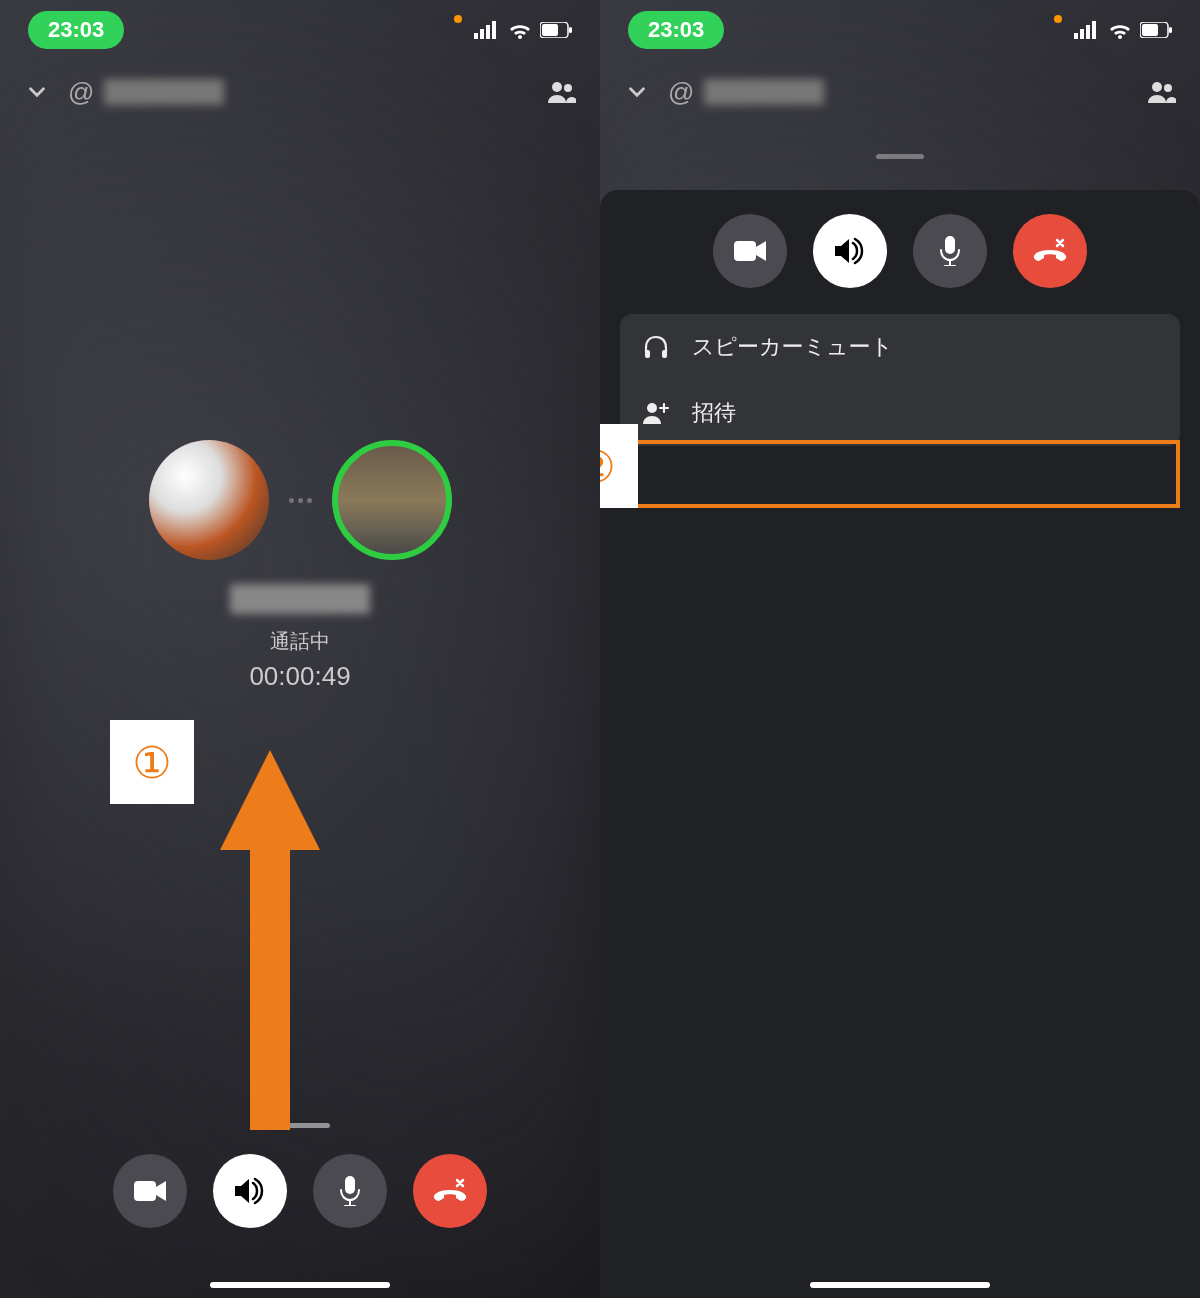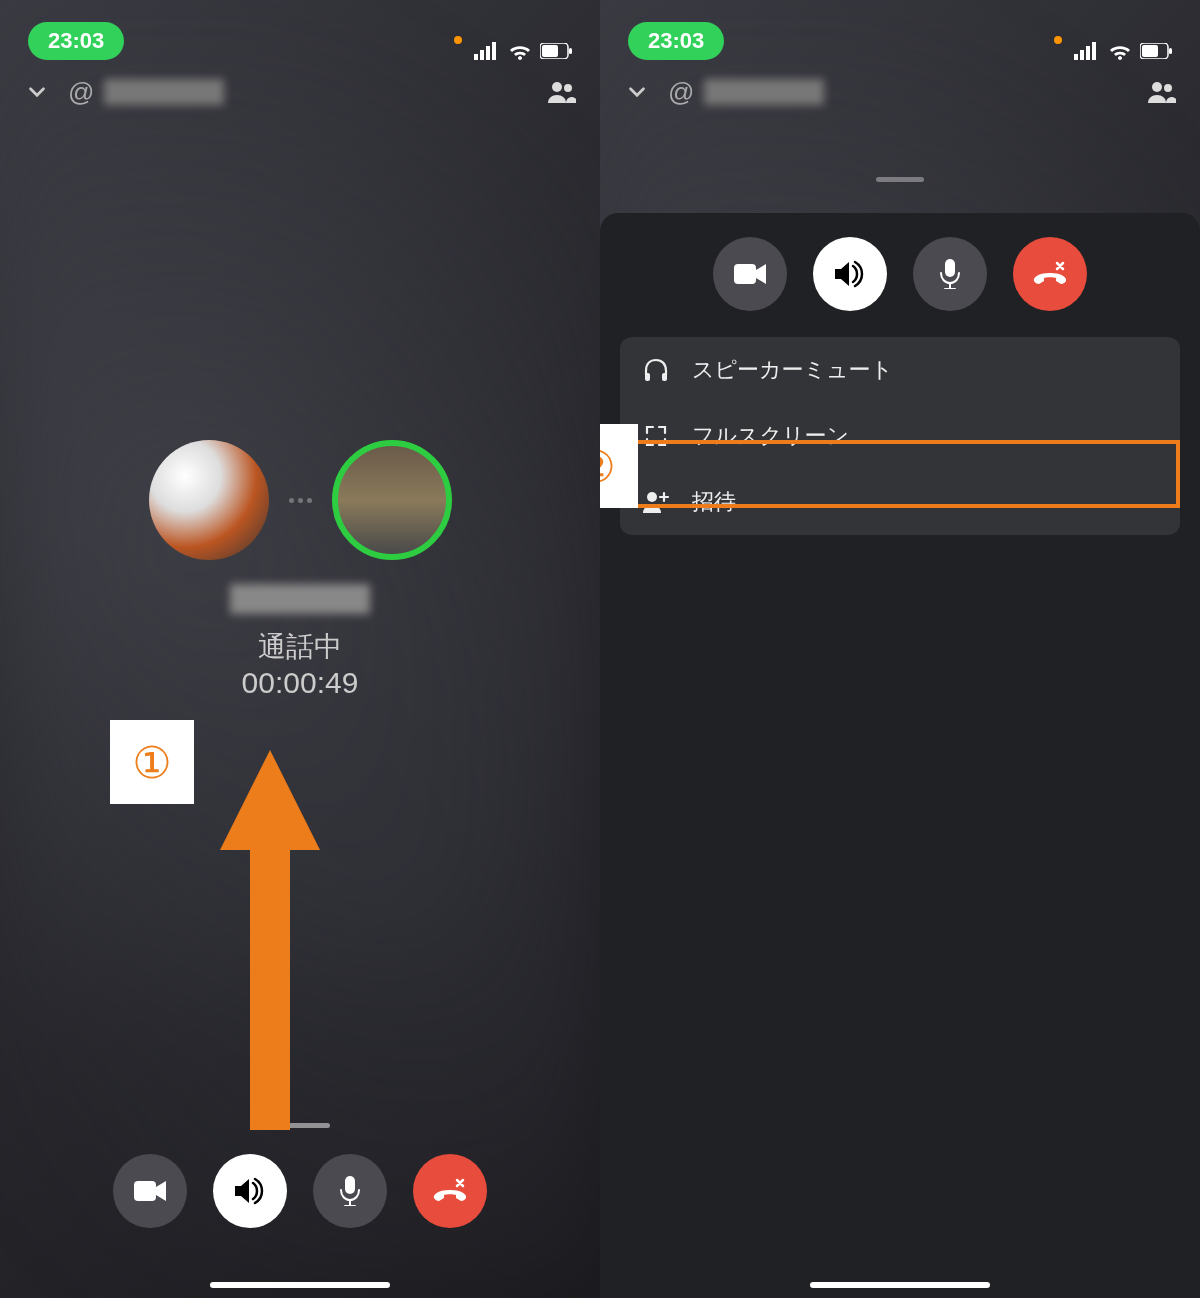--- a/index.html
+++ b/index.html
@@ -25,21 +25,21 @@
     background: radial-gradient(circle at 30% 40%, rgba(80,80,90,0.5), transparent 60%),
                 radial-gradient(circle at 70% 70%, rgba(60,60,70,0.4), transparent 50%);
     filter: blur(40px);
   }
   
   .statusbar {
     position: absolute;
     top: 0; left: 0; right: 0;
     height: 60px;
     display: flex;
-    align-items: flex-end;
+    align-items: center;
     justify-content: space-between;
     padding: 0 28px;
     z-index: 50;
   }
   .time-pill {
     background: #32d159;
     color: #fff;
     font-size: 22px;
     font-weight: 600;
     padding: 6px 20px;
@@ -112,22 +112,22 @@
     position: absolute;
     top: 584px; left: 0; right: 0;
     text-align: center;
     color: #ddd;
     z-index: 20;
   }
   .call-info .cname {
     width: 140px; height: 30px; margin: 0 auto 14px;
     background: #888; filter: blur(4px); border-radius: 2px;
   }
-  .call-info .status { font-size: 28px; color: #ccc; margin-bottom: 0; }
-  .call-info .timer { font-size: 30px; color: #ccc; }
+  .call-info .status { font-size: 20px; color: #ccc; margin-bottom: 6px; }
+  .call-info .timer { font-size: 26px; color: #ccc; }
   
   .controls {
     position: absolute;
     left: 0; right: 0;
     display: flex;
     justify-content: center;
     gap: 26px;
     z-index: 30;
   }
   .controls.bottom { bottom: 70px; }
@@ -171,21 +171,20 @@
   
   .sheet {
     position: absolute;
     left: 0; right: 0; bottom: 0;
     top: 190px;
     background: #202124;
     border-top-left-radius: 18px;
     border-top-right-radius: 18px;
     z-index: 30;
     padding: 14px 20px 2px;
-    margin-top: 23px;
   }
   .sheet .drag-handle { background: rgba(255,255,255,0.35); width: 48px; position: absolute; top: -36px; left: 50%; transform: translateX(-50%); }
   .menu-group {
     background: #333437;
     border-radius: 12px;
     margin-top: 26px;
     overflow: hidden;
   }
   .menu-item {
     display: flex;
@@ -384,28 +383,20 @@
             <svg width="26" height="26" viewBox="0 0 26 26">
               <path d="M3 18v-4C3 7 7 3 13 3s10 4 10 11v4" stroke="#eee" stroke-width="2.2" fill="none"></path>
               <rect x="2" y="16" width="5" height="8" rx="2" fill="#eee"></rect>
               <rect x="19" y="16" width="5" height="8" rx="2" fill="#eee"></rect>
             </svg>
           </span>
         <span>スピーカーミュート</span>
       </div>
       <div class="menu-item">
         <span class="icon-slot">
-            <svg width="24" height="24" viewBox="0 0 24 24">
-              <path d="M3 9V3h6M21 9V3h-6M3 15v6h6M21 15v6h-6" stroke="#eee" stroke-width="2.2" fill="none" stroke-linecap="round"></path>
-            </svg>
-          </span>
-        <span>フルスクリーン</span>
-      </div>
-      <div class="menu-item">
-        <span class="icon-slot">
             <svg width="28" height="24" viewBox="0 0 28 24">
               <circle cx="10" cy="7" r="5" fill="#eee"></circle>
               <path d="M1 23c0-5 4-8 9-8s9 3 9 8z" fill="#eee"></path>
               <path d="M22 3v8M18 7h8" stroke="#eee" stroke-width="2.2" stroke-linecap="round"></path>
             </svg>
           </span>
         <span>招待</span>
       </div>
     </div>
 

